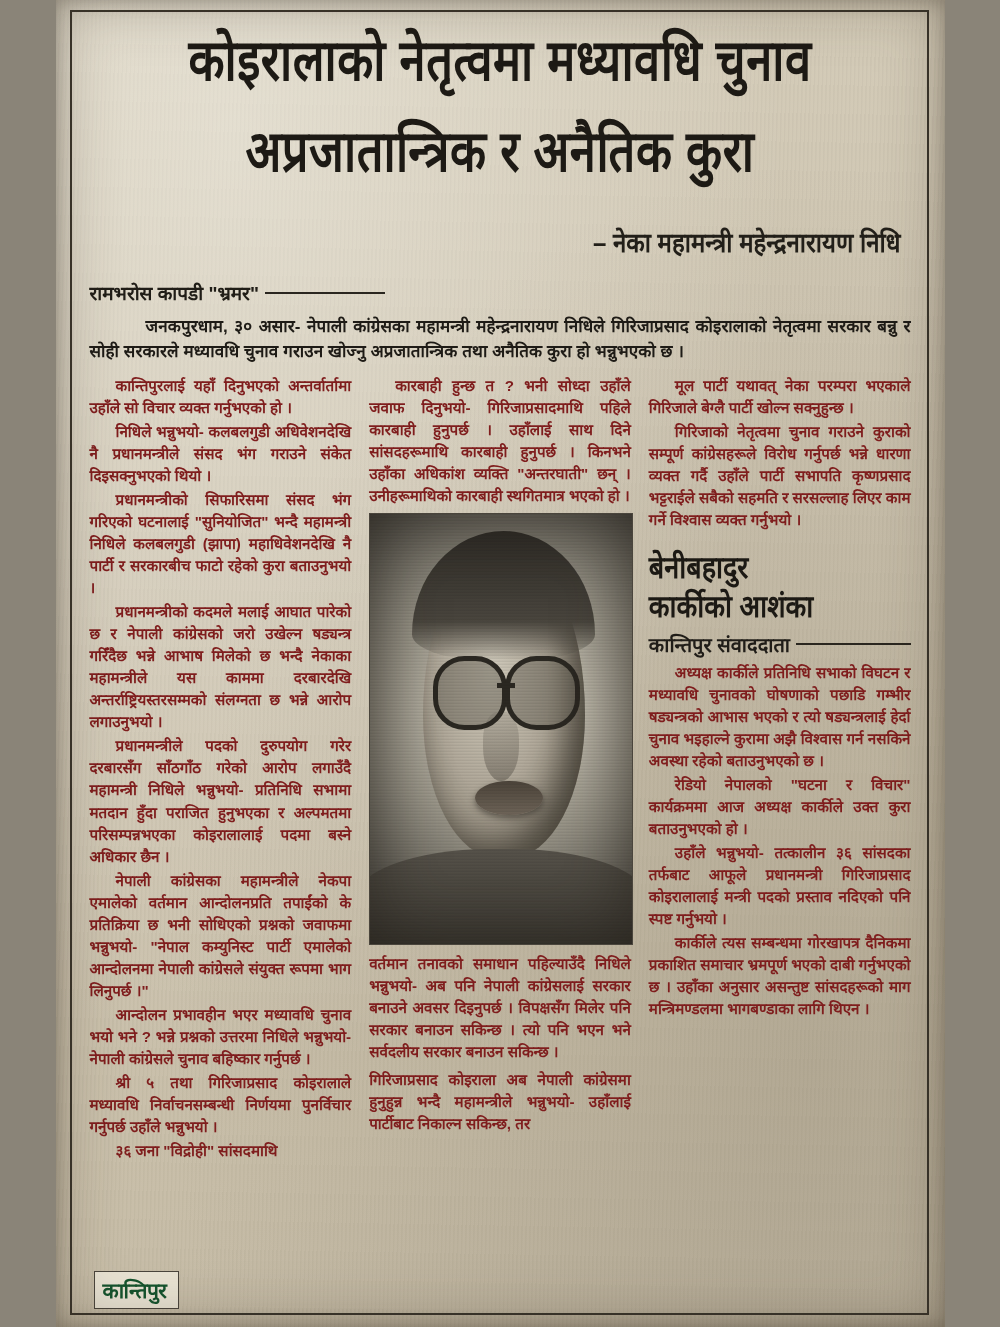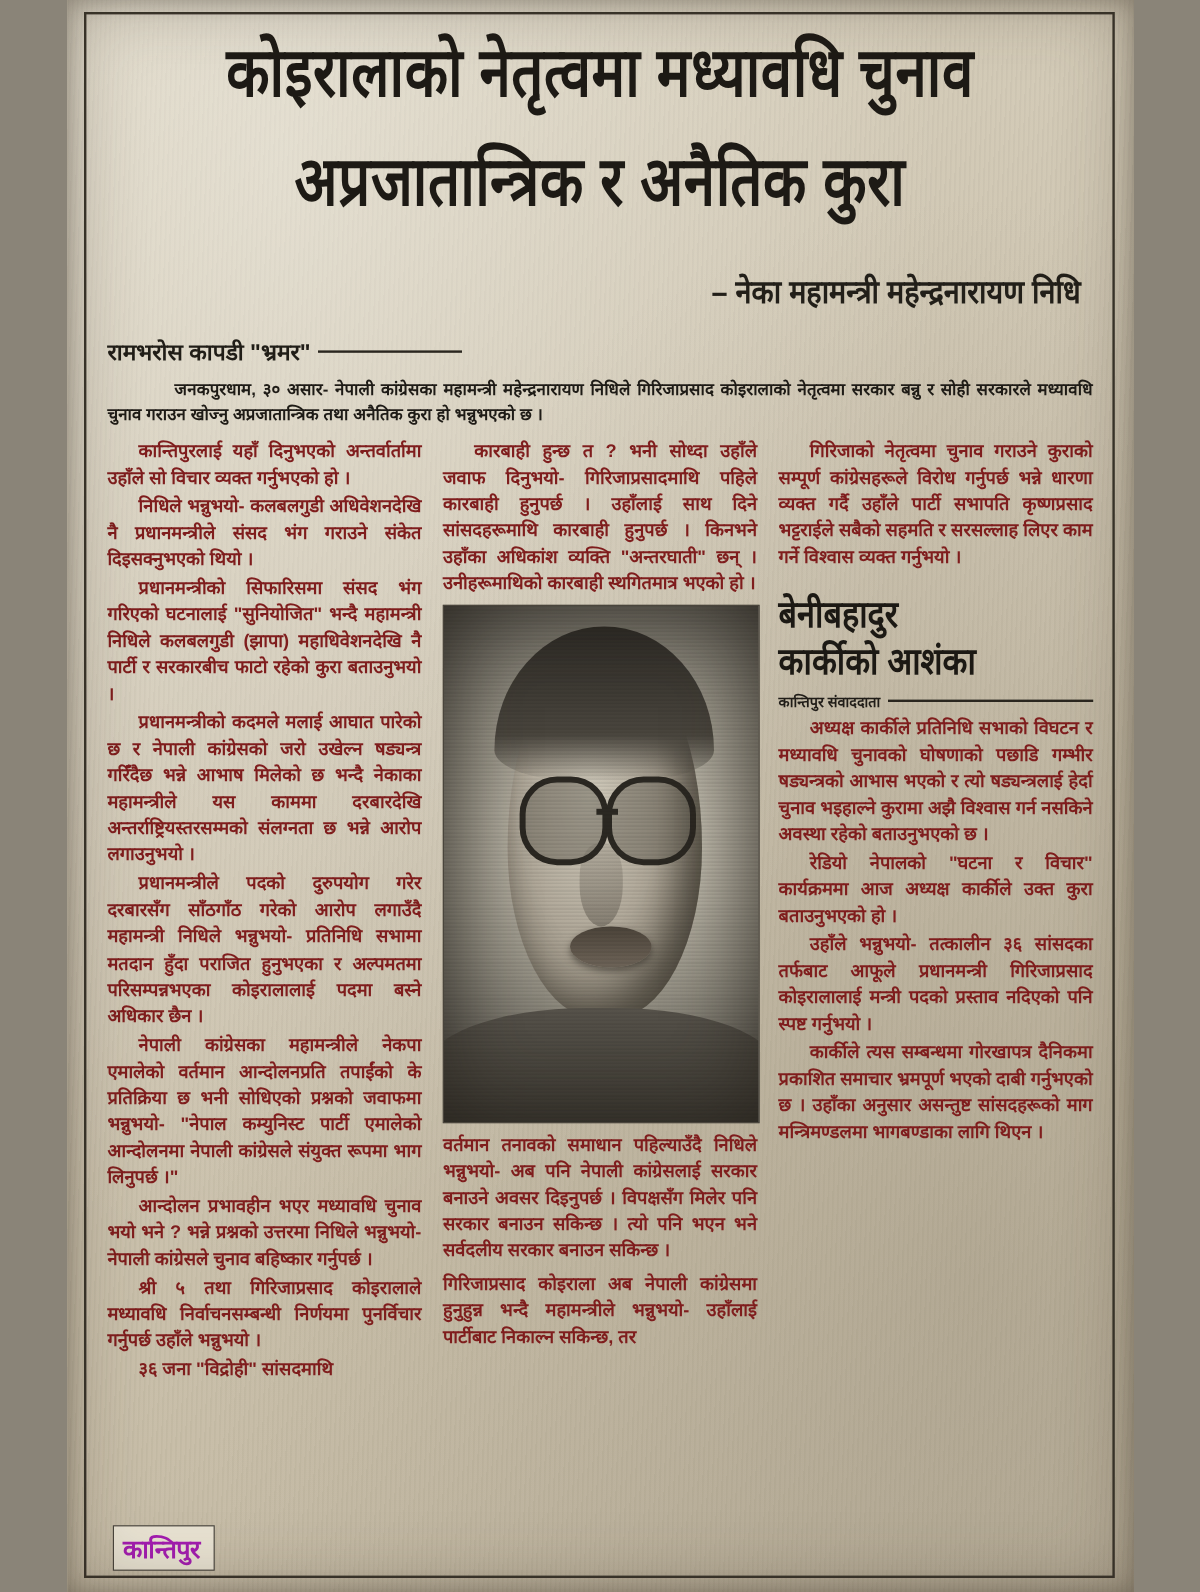--- a/index.html
+++ b/index.html
@@ -98,21 +98,21 @@
     flex: 1;
     height: 2px;
     background: #2a261f;
     max-width: 120px;
   }
 
   
   .lead {
     margin-top: 8px;
     font-family: "Liberation Sans", sans-serif;
-    font-size: 14px;
+    font-size: 17px;
     line-height: 1.5;
     color: #1e1b16;
     text-align: justify;
     text-indent: 56px;
     font-weight: 600;
     letter-spacing: 0.1px;
   }
 
   
   .cols {
@@ -237,21 +237,21 @@
     font-size: 27px;
     line-height: 1.25;
     color: #1c1914;
     margin: 18px 0 4px 0;
     transform: scaleY(1.15);
     transform-origin: left top;
   }
   .sub-source {
     font-family: "Liberation Sans", sans-serif;
     font-weight: bold;
-    font-size: 12px;
+    font-size: 20px;
     color: #201d18;
     display: flex;
     align-items: center;
     gap: 6px;
     margin: 14px 0 4px 0;
   }
   .sub-source .rule {
     flex: 1; height: 2px; background: #2a261f;
   }
 
@@ -259,21 +259,21 @@
   .footer-logo {
     position: absolute;
     left: 4px;
     bottom: 2px;
     background: #e8e2d2;
     border: 1px solid #4a453c;
     padding: 4px 12px 4px 8px;
     font-family: "Liberation Sans", sans-serif;
     font-weight: bold;
     font-size: 21px;
-    color: #a21caf;
+    color: #14532d;
     letter-spacing: -0.5px;
   }
 </style>
 </head>
 <body>
 
 <div class="page">
   <div class="paper-texture"></div>
   <div class="border-frame"></div>
 
@@ -324,20 +324,21 @@
           <div class="shoulder"></div>
           <div class="grain"></div>
           <div class="vignette"></div>
         </div>
 
         <p class="noindent">वर्तमान तनावको समाधान पहिल्याउँदै निधिले भन्नुभयो- अब पनि नेपाली कांग्रेसलाई सरकार बनाउने अवसर दिइनुपर्छ । विपक्षसँग मिलेर पनि सरकार बनाउन सकिन्छ । त्यो पनि भएन भने सर्वदलीय सरकार बनाउन सकिन्छ ।</p>
         <p class="photo-caption noindent" style="margin-top:6px;">गिरिजाप्रसाद कोइराला अब नेपाली कांग्रेसमा हुनुहुन्न भन्दै महामन्त्रीले भन्नुभयो- उहाँलाई पार्टीबाट निकाल्न सकिन्छ, तर</p>
       </div>
 
       <div class="col">
+        <p>मूल पार्टी यथावत् नेका परम्परा भएकाले गिरिजाले बेग्लै पार्टी खोल्न सक्नुहुन्छ ।</p>
         <p>गिरिजाको नेतृत्वमा चुनाव गराउने कुराको सम्पूर्ण कांग्रेसहरूले विरोध गर्नुपर्छ भन्ने धारणा व्यक्त गर्दै उहाँले पार्टी सभापति कृष्णप्रसाद भट्टराईले सबैको सहमति र सरसल्लाह लिएर काम गर्ने विश्वास व्यक्त गर्नुभयो ।</p>
 
         <div class="sub-head">
           <div>बेनीबहादुर</div>
           <div>कार्कीको आशंका</div>
         </div>
 
         <div class="sub-source">
           <span>कान्तिपुर संवाददाता</span>
           <span class="rule"></span>

